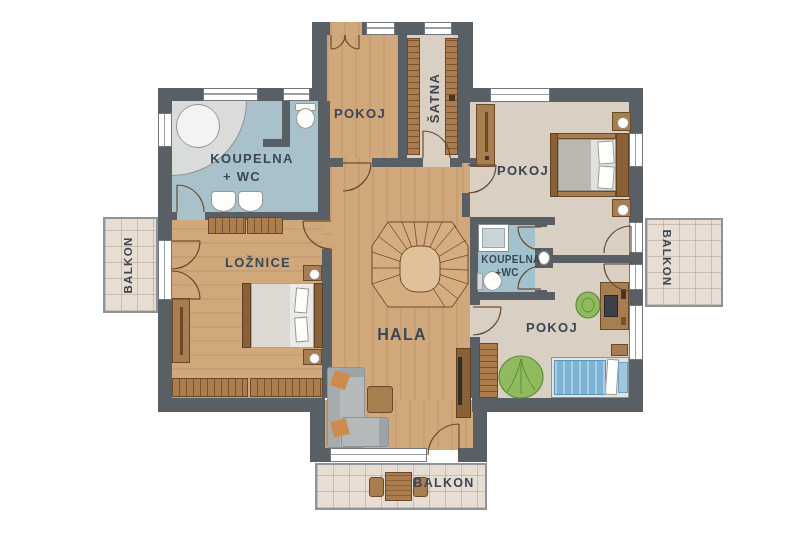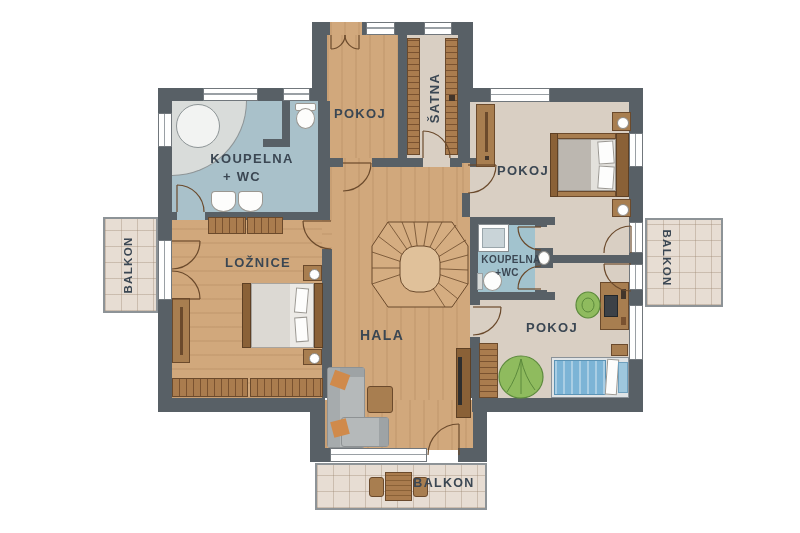--- a/index.html
+++ b/index.html
@@ -294,19 +294,19 @@
   </svg>
 
   <div class="label" style="left:252px;top:158px">KOUPELNA</div>
   <div class="label" style="left:242px;top:176px">+ WC</div>
   <div class="label" style="left:360px;top:113px">POKOJ</div>
   <div class="label rotL" style="left:434px;top:98px">ŠATNA</div>
   <div class="label" style="left:523px;top:170px">POKOJ</div>
   <div class="label small" style="left:511px;top:259px">KOUPELNA</div>
   <div class="label small" style="left:507px;top:272px">+WC</div>
   <div class="label" style="left:258px;top:262px">LOŽNICE</div>
-  <div class="label" style="left:382px;top:335px;font-size:14px">HALA</div>
+  <div class="label" style="left:402px;top:335px;font-size:16px">HALA</div>
   <div class="label" style="left:552px;top:327px">POKOJ</div>
   <div class="label rotL" style="left:128px;top:265px;font-size:11.5px">BALKON</div>
   <div class="label rotR" style="left:667px;top:258px;font-size:11.5px">BALKON</div>
   <div class="label" style="left:444px;top:483px;font-size:12.5px">BALKON</div>
 
 </div>
 
 </body></html>

